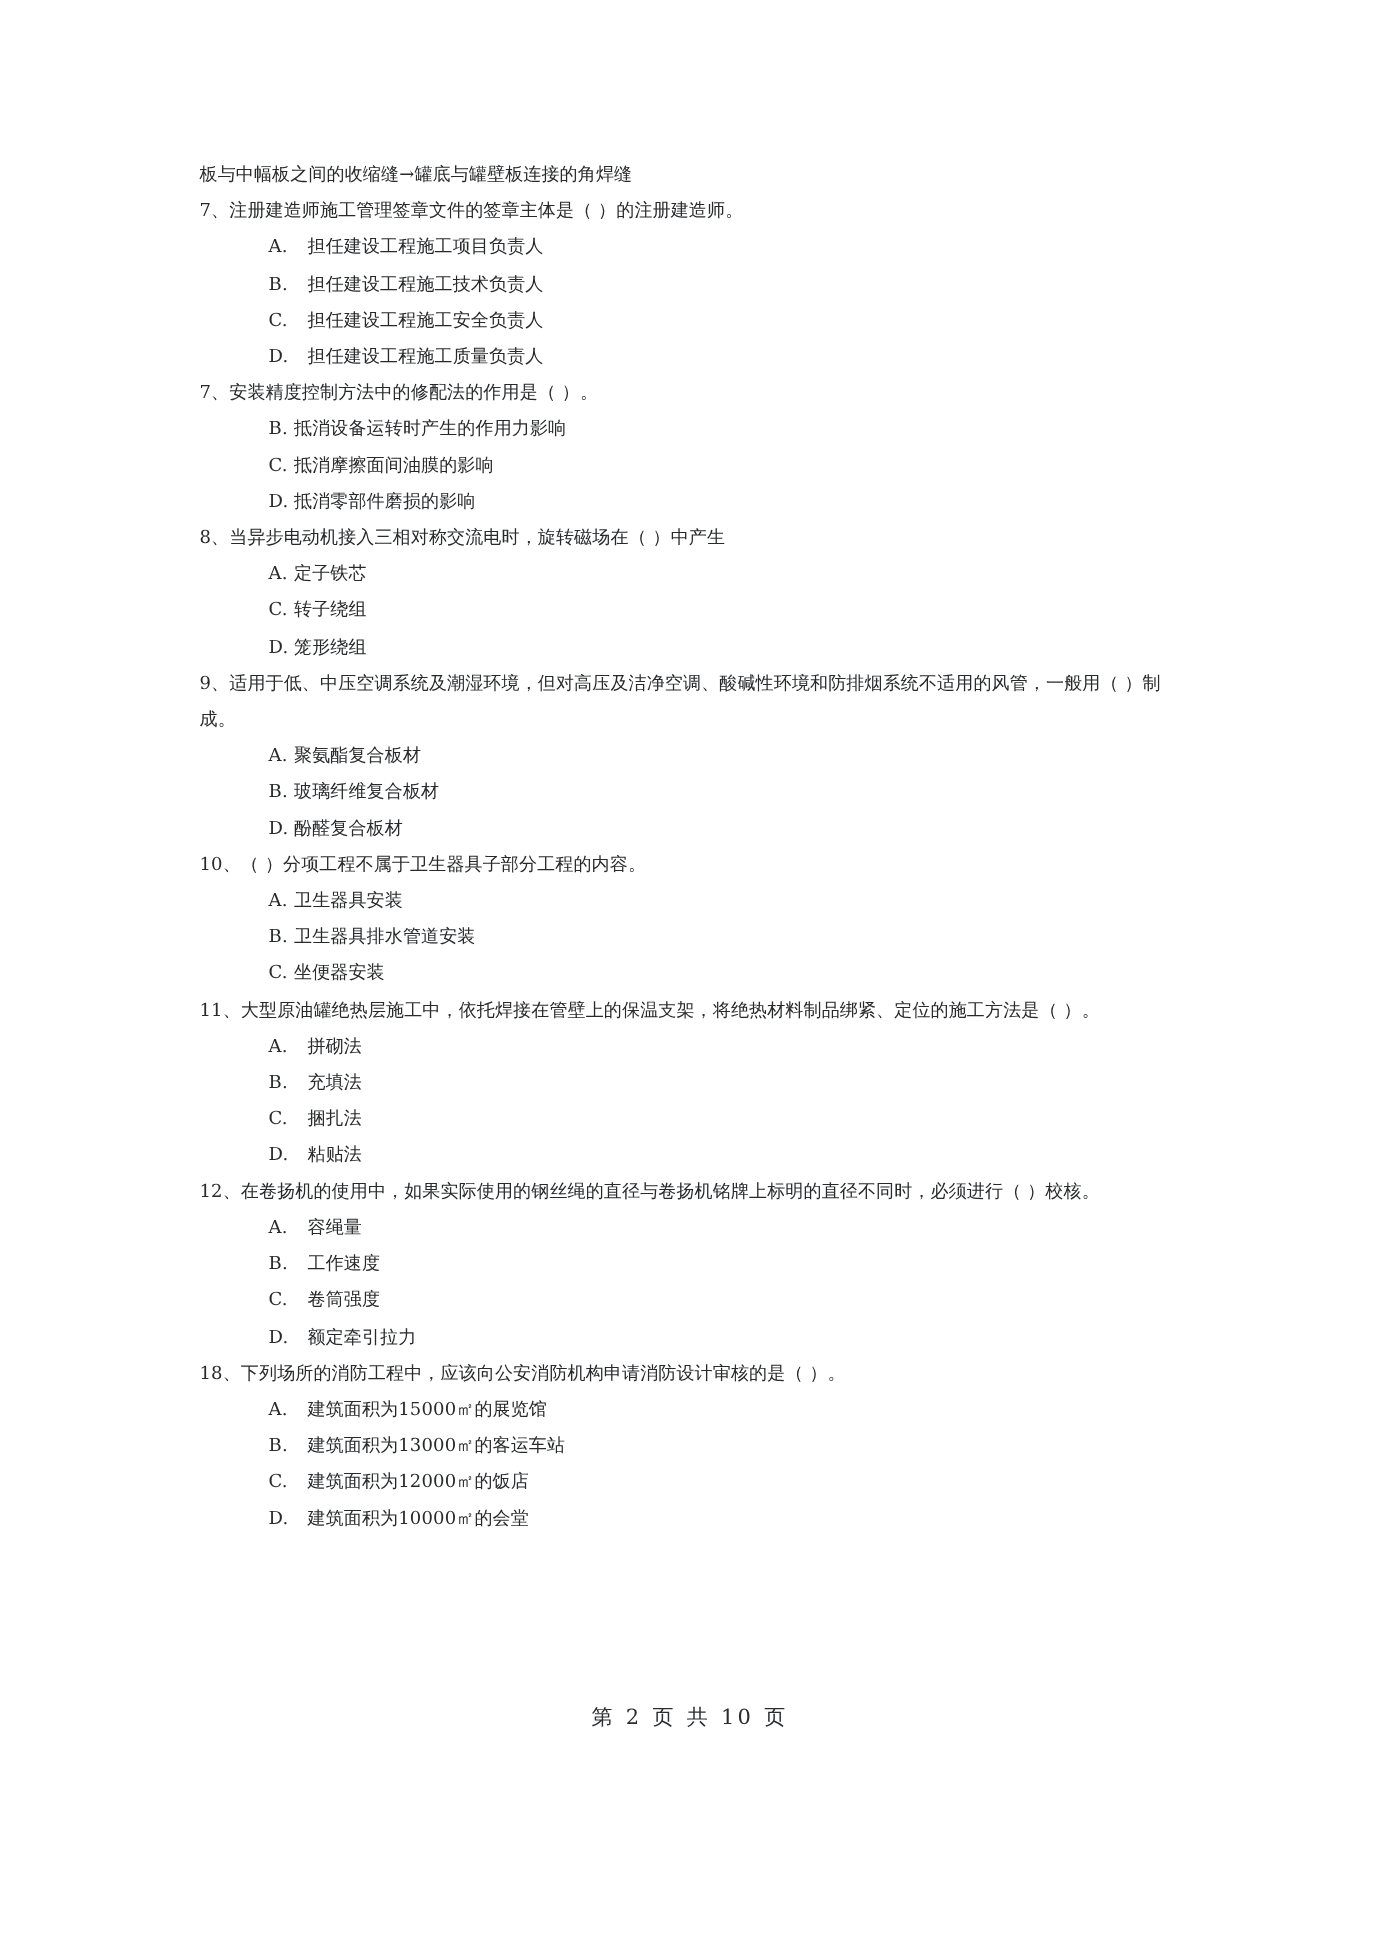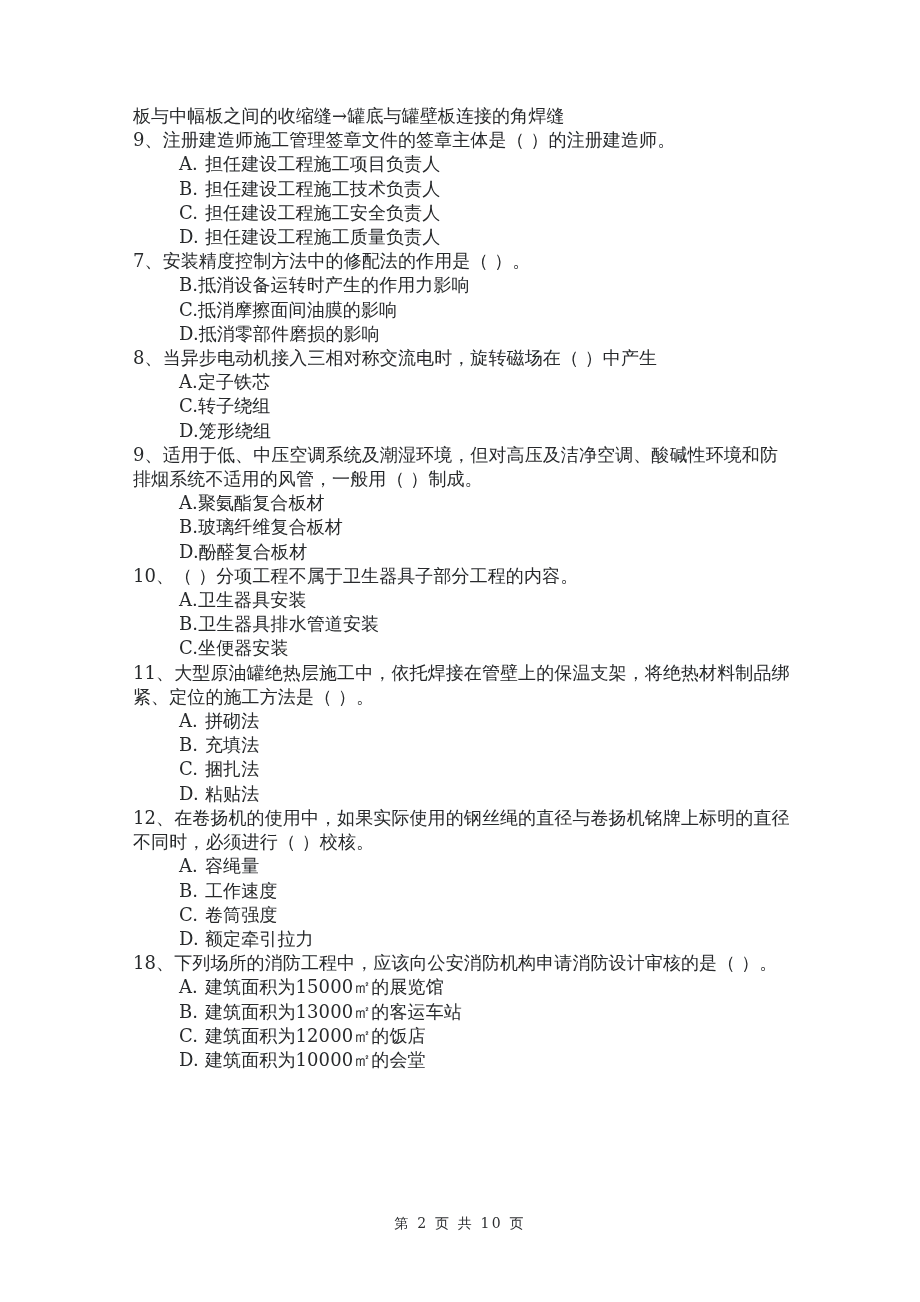--- a/index.html
+++ b/index.html
@@ -24,21 +24,21 @@
     left: 133px;
     top: 104px;
     width: 660px;
   }
   
   .line,
   .qtext,
   .opt {
     color: #27292b;
     font-family: "DejaVu Serif", "Liberation Serif", serif;
-    font-size: 18px;
+    font-size: 12px;
     line-height: 24.2px;
     letter-spacing: 0.1px;
     text-align: left;
     white-space: normal;
     word-break: break-all;
   }
   .block {
     margin: 0;
     padding: 0;
   }
@@ -74,41 +74,41 @@
     display: inline-block;
     min-width: 17px;
   }
   .ascii {
     font-family: "DejaVu Serif", "Liberation Serif", serif;
   }
 
   .footer {
     position: absolute;
     left: 0;
-    top: 1215px;
+    top: 1136px;
     width: 920px;
     text-align: center;
     color: #2b2d2f;
     font-family: "DejaVu Serif", "Liberation Serif", serif;
     font-size: 14px;
     letter-spacing: 2.2px;
   }
 </style>
 </head>
 <body>
 
 <div class="page">
 
   <div class="content">
 
     <div class="line block">板与中幅板之间的收缩缝→罐底与罐壁板连接的角焊缝</div>
 
     <div id="questions">
         <div class="block">
-          <div class="qtext">9、注册建造师施工管理签章文件的签章主体是（      ）的注册建造师。</div>
+          <div class="qtext">7、注册建造师施工管理签章文件的签章主体是（      ）的注册建造师。</div>
           <div class="opt wide"><span class="lab ascii">A.</span><span>担任建设工程施工项目负责人</span></div>
           <div class="opt wide"><span class="lab ascii">B.</span><span>担任建设工程施工技术负责人</span></div>
           <div class="opt wide"><span class="lab ascii">C.</span><span>担任建设工程施工安全负责人</span></div>
           <div class="opt wide"><span class="lab ascii">D.</span><span>担任建设工程施工质量负责人</span></div>
         </div>
         <div class="block">
           <div class="qtext">7、安装精度控制方法中的修配法的作用是（      ）。</div>
           <div class="opt tight"><span class="lab ascii">B.</span><span>抵消设备运转时产生的作用力影响</span></div>
           <div class="opt tight"><span class="lab ascii">C.</span><span>抵消摩擦面间油膜的影响</span></div>
           <div class="opt tight"><span class="lab ascii">D.</span><span>抵消零部件磨损的影响</span></div>

